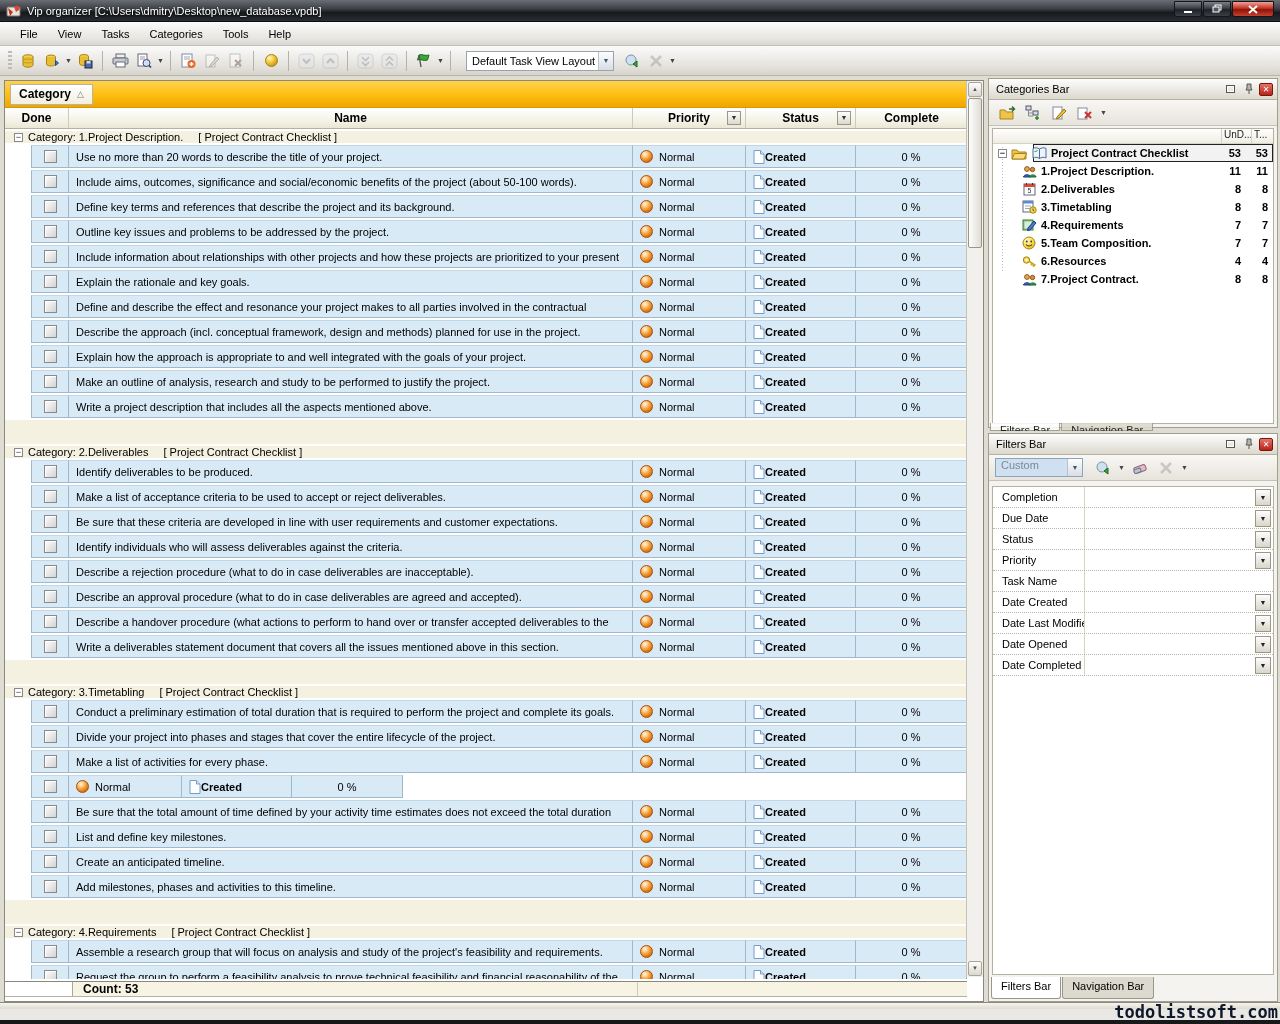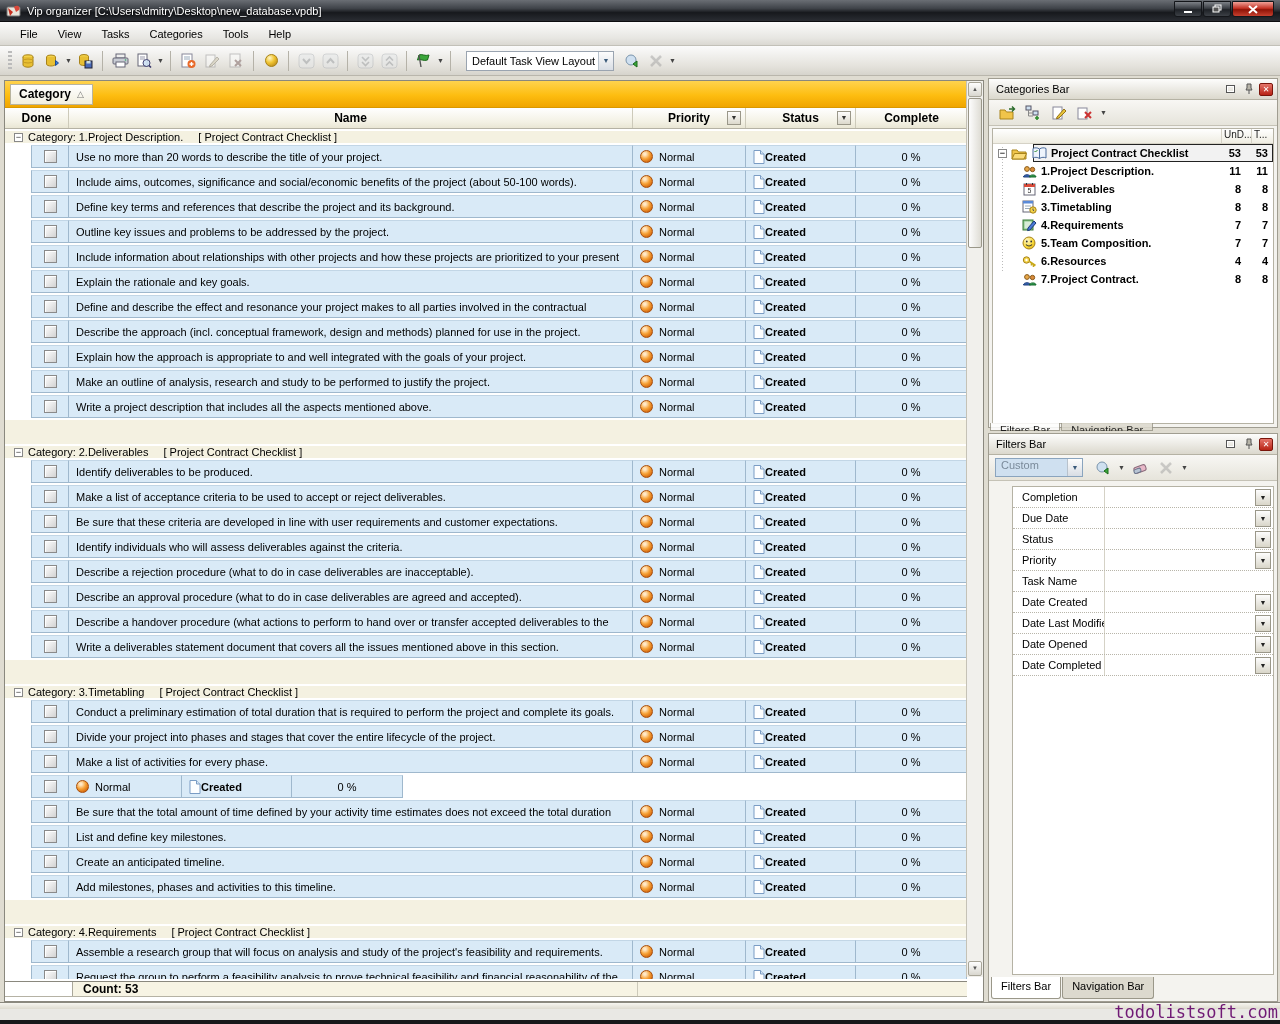--- a/index.html
+++ b/index.html
@@ -126,42 +126,42 @@
   .tree-label { margin-left:4px; font-weight:bold; white-space:nowrap; }
   .tree-num { position:absolute; text-align:right; font-weight:bold; }
   .n1 { right:32px; width:30px; } .n2 { right:5px; width:22px; }
   .tree-children .tree-row { padding-left:24px; }
   .dotline { position:absolute; left:9px; top:166px; width:1px; height:118px;
     background:repeating-linear-gradient(#bbb 0 1px, transparent 1px 3px); }
 
   
   .preset-combo { width:88px; height:19px; background:#cfe0f0; border:1px solid #8aa4be;
     color:#7a8a9a; display:flex; padding-left:5px; }
-  .filters-grid { position:absolute; left:3px; top:52px; right:3px; bottom:26px; background:#fff; border:1px solid #b5b2a4;margin-left:20px; }
+  .filters-grid { position:absolute; left:3px; top:52px; right:3px; bottom:26px; background:#fff; border:1px solid #b5b2a4; }
   .filter-row { height:21px; display:flex; align-items:center;
     border-bottom:1px dotted #b8b5a9; }
   .f-label { width:92px; padding-left:9px; border-right:1px solid #d5d2c6; height:100%;
     display:flex; align-items:center; overflow:hidden; white-space:nowrap; }
   .f-value { flex:1; height:100%; }
   .f-drop { width:16px; height:17px; margin-right:2px; border:1px solid #9a9789;
     background:linear-gradient(#fdfdfd,#d9d6c9); font-size:7px; color:#222; text-align:center; line-height:15px; }
   .panel-tabs { position:absolute; left:2px; bottom:2px; height:22px; display:flex; }
   .ptab { padding:3px 9px 0 9px; border:1px solid #9a9789; border-top:none; margin-right:1px;
     background:#dcd9ce; font-size:11px; border-radius:0 0 3px 3px; }
   .ptab.active { background:#fff; font-weight:normal; }
   .tabs-sliver { position:absolute; left:2px; top:345px; height:8px; overflow:hidden; display:flex; opacity:.85; }
   .tabs-sliver .ptab { border-radius:0; padding-top:1px; }
 
   
   .statusbar { position:absolute; left:0; top:1002px; width:1280px; height:7px;
     background:linear-gradient(#f6f5ef,#dedbd0); border-top:1px solid #8a887e; }
   .watermark-bar { position:absolute; left:0; top:1009px; width:1280px; height:11px;
     background:#e9e8e4; display:flex; justify-content:flex-end; align-items:flex-start; overflow:visible; }
-  .watermark { font-family:"DejaVu Sans Mono", monospace; font-weight:normal; font-size:17px;
-    line-height:15px; color:#701a75; padding-right:2px; margin-top:-4px; }
+  .watermark { font-family:"DejaVu Sans Mono", monospace; font-weight:bold; font-size:17px;
+    line-height:15px; color:#0f172a; padding-right:2px; margin-top:-4px; }
   .bottomstrip { position:absolute; left:0; top:1020px; width:1280px; height:4px; background:#17181a; }
 
   svg { display:block; }
 </style>
 </head>
 <body>
 
 <div class="window">
 
   <div class="titlebar">

